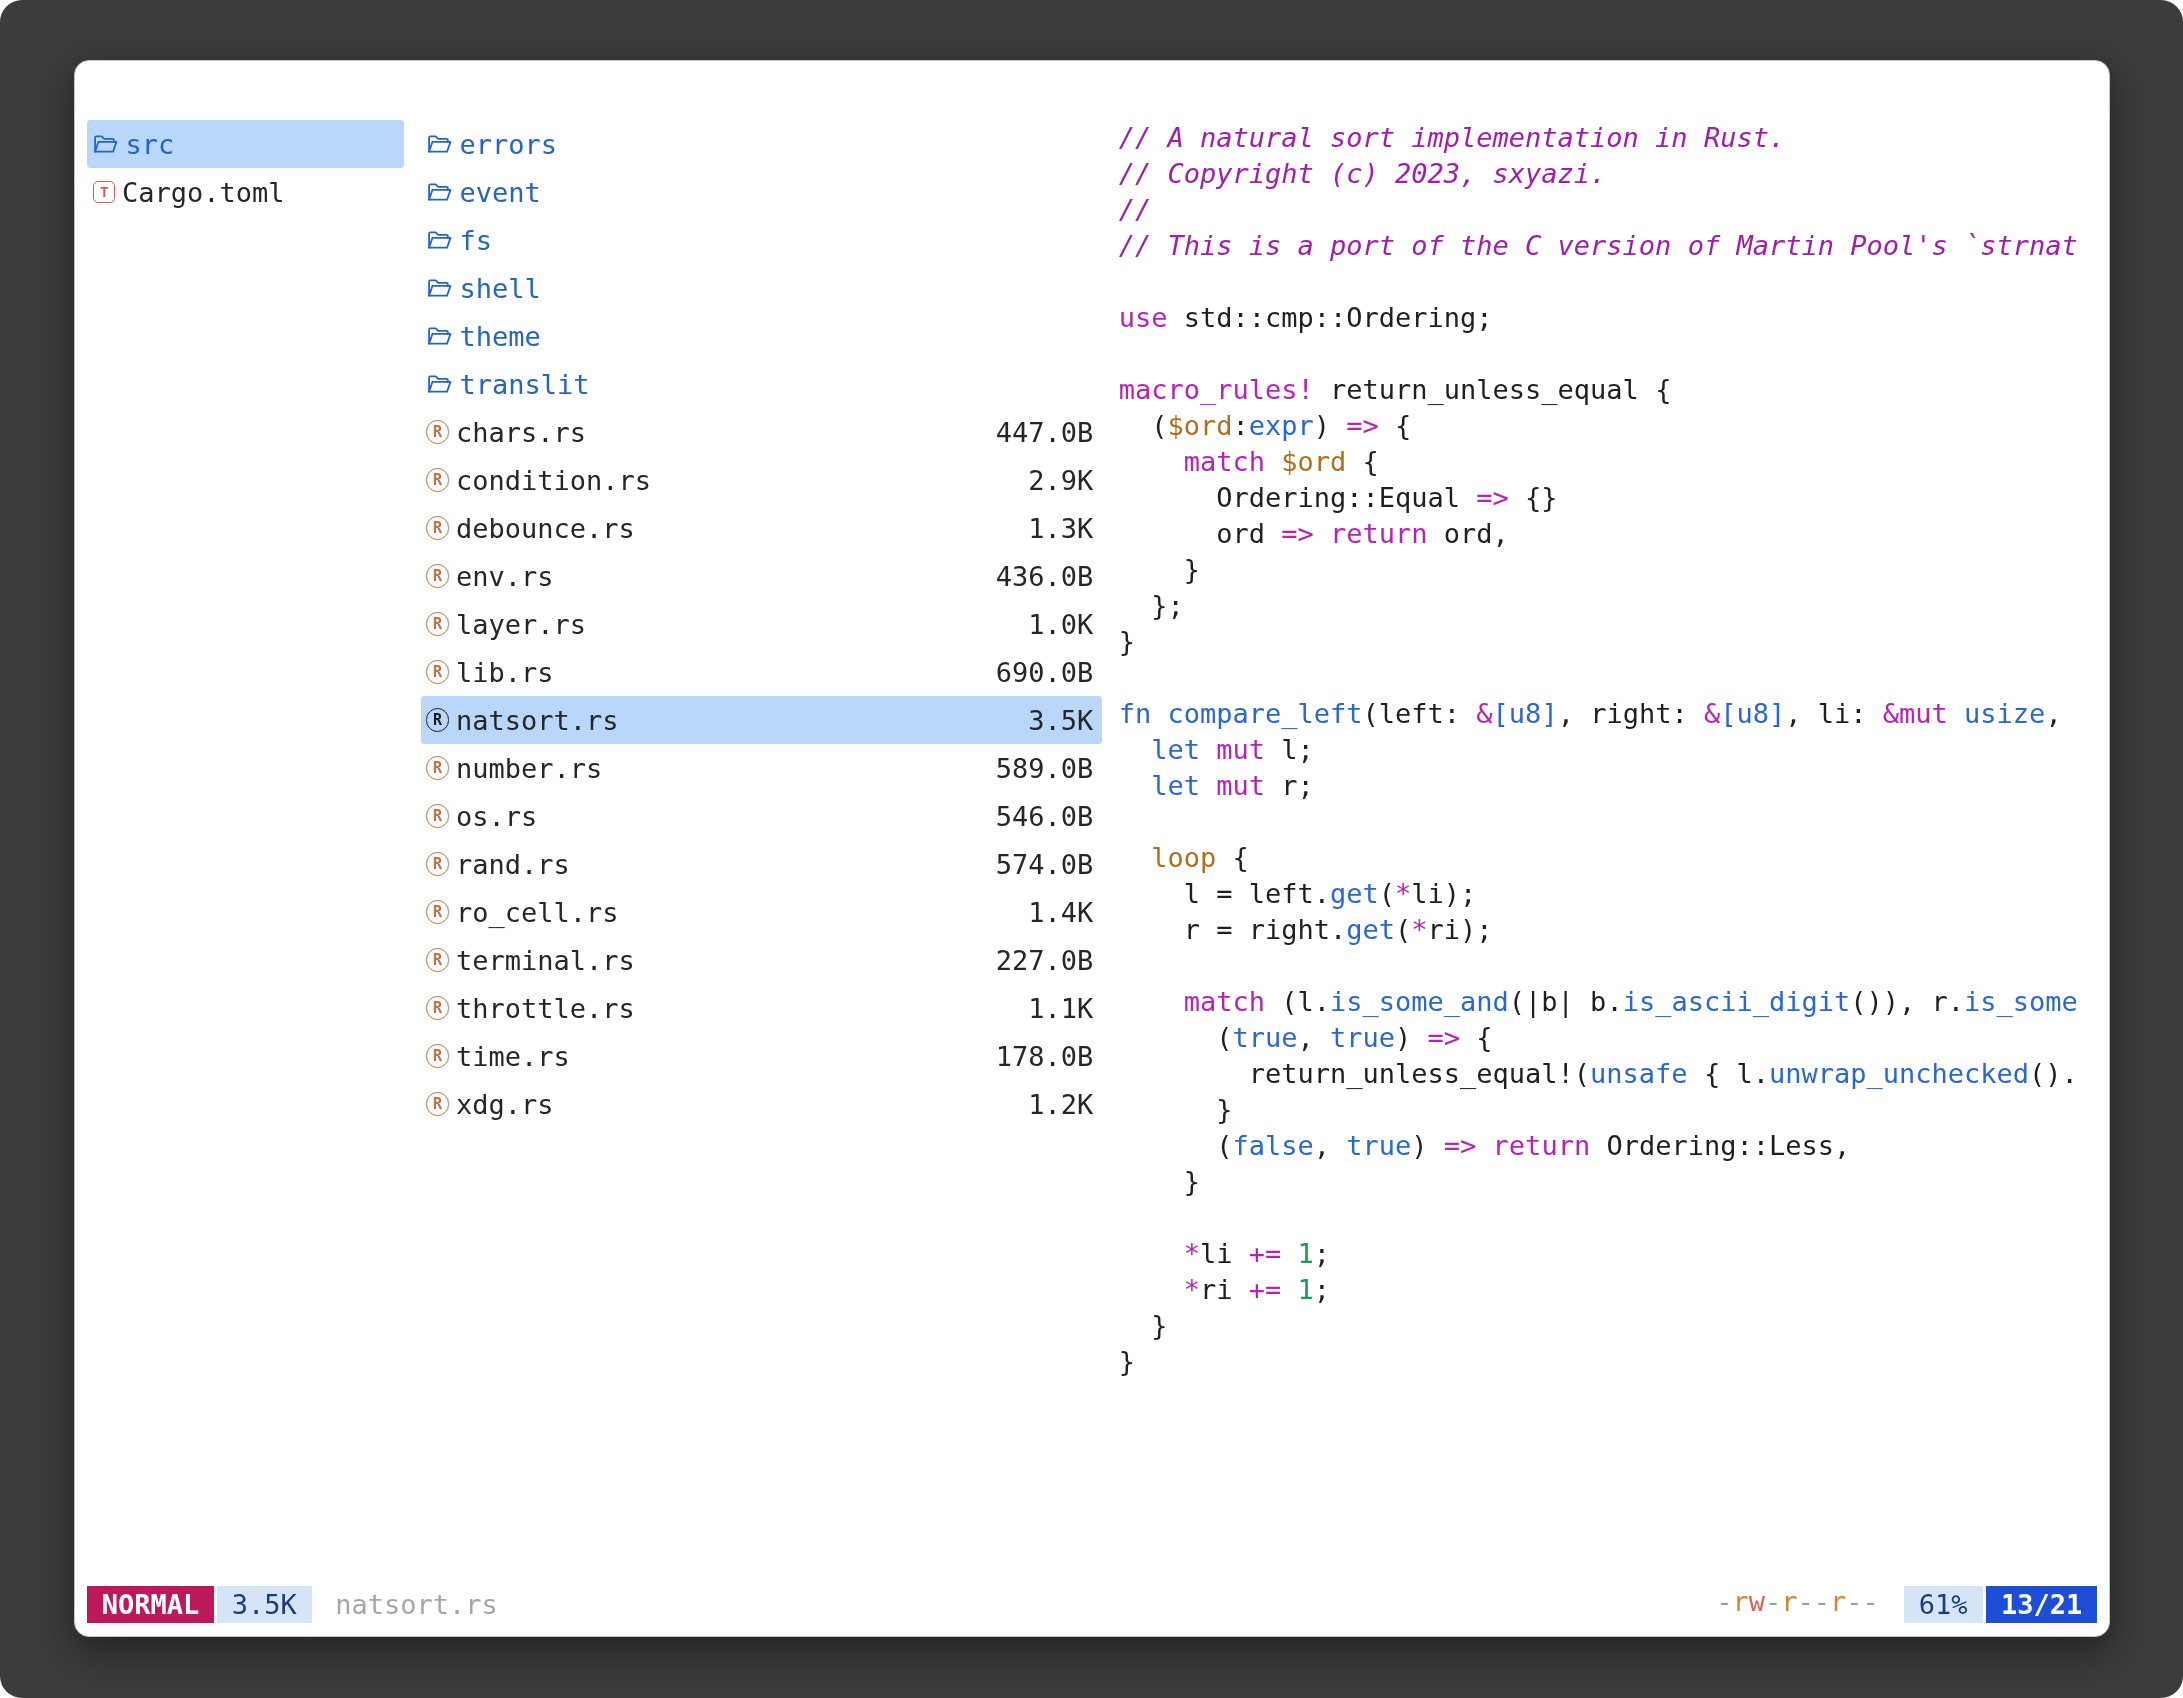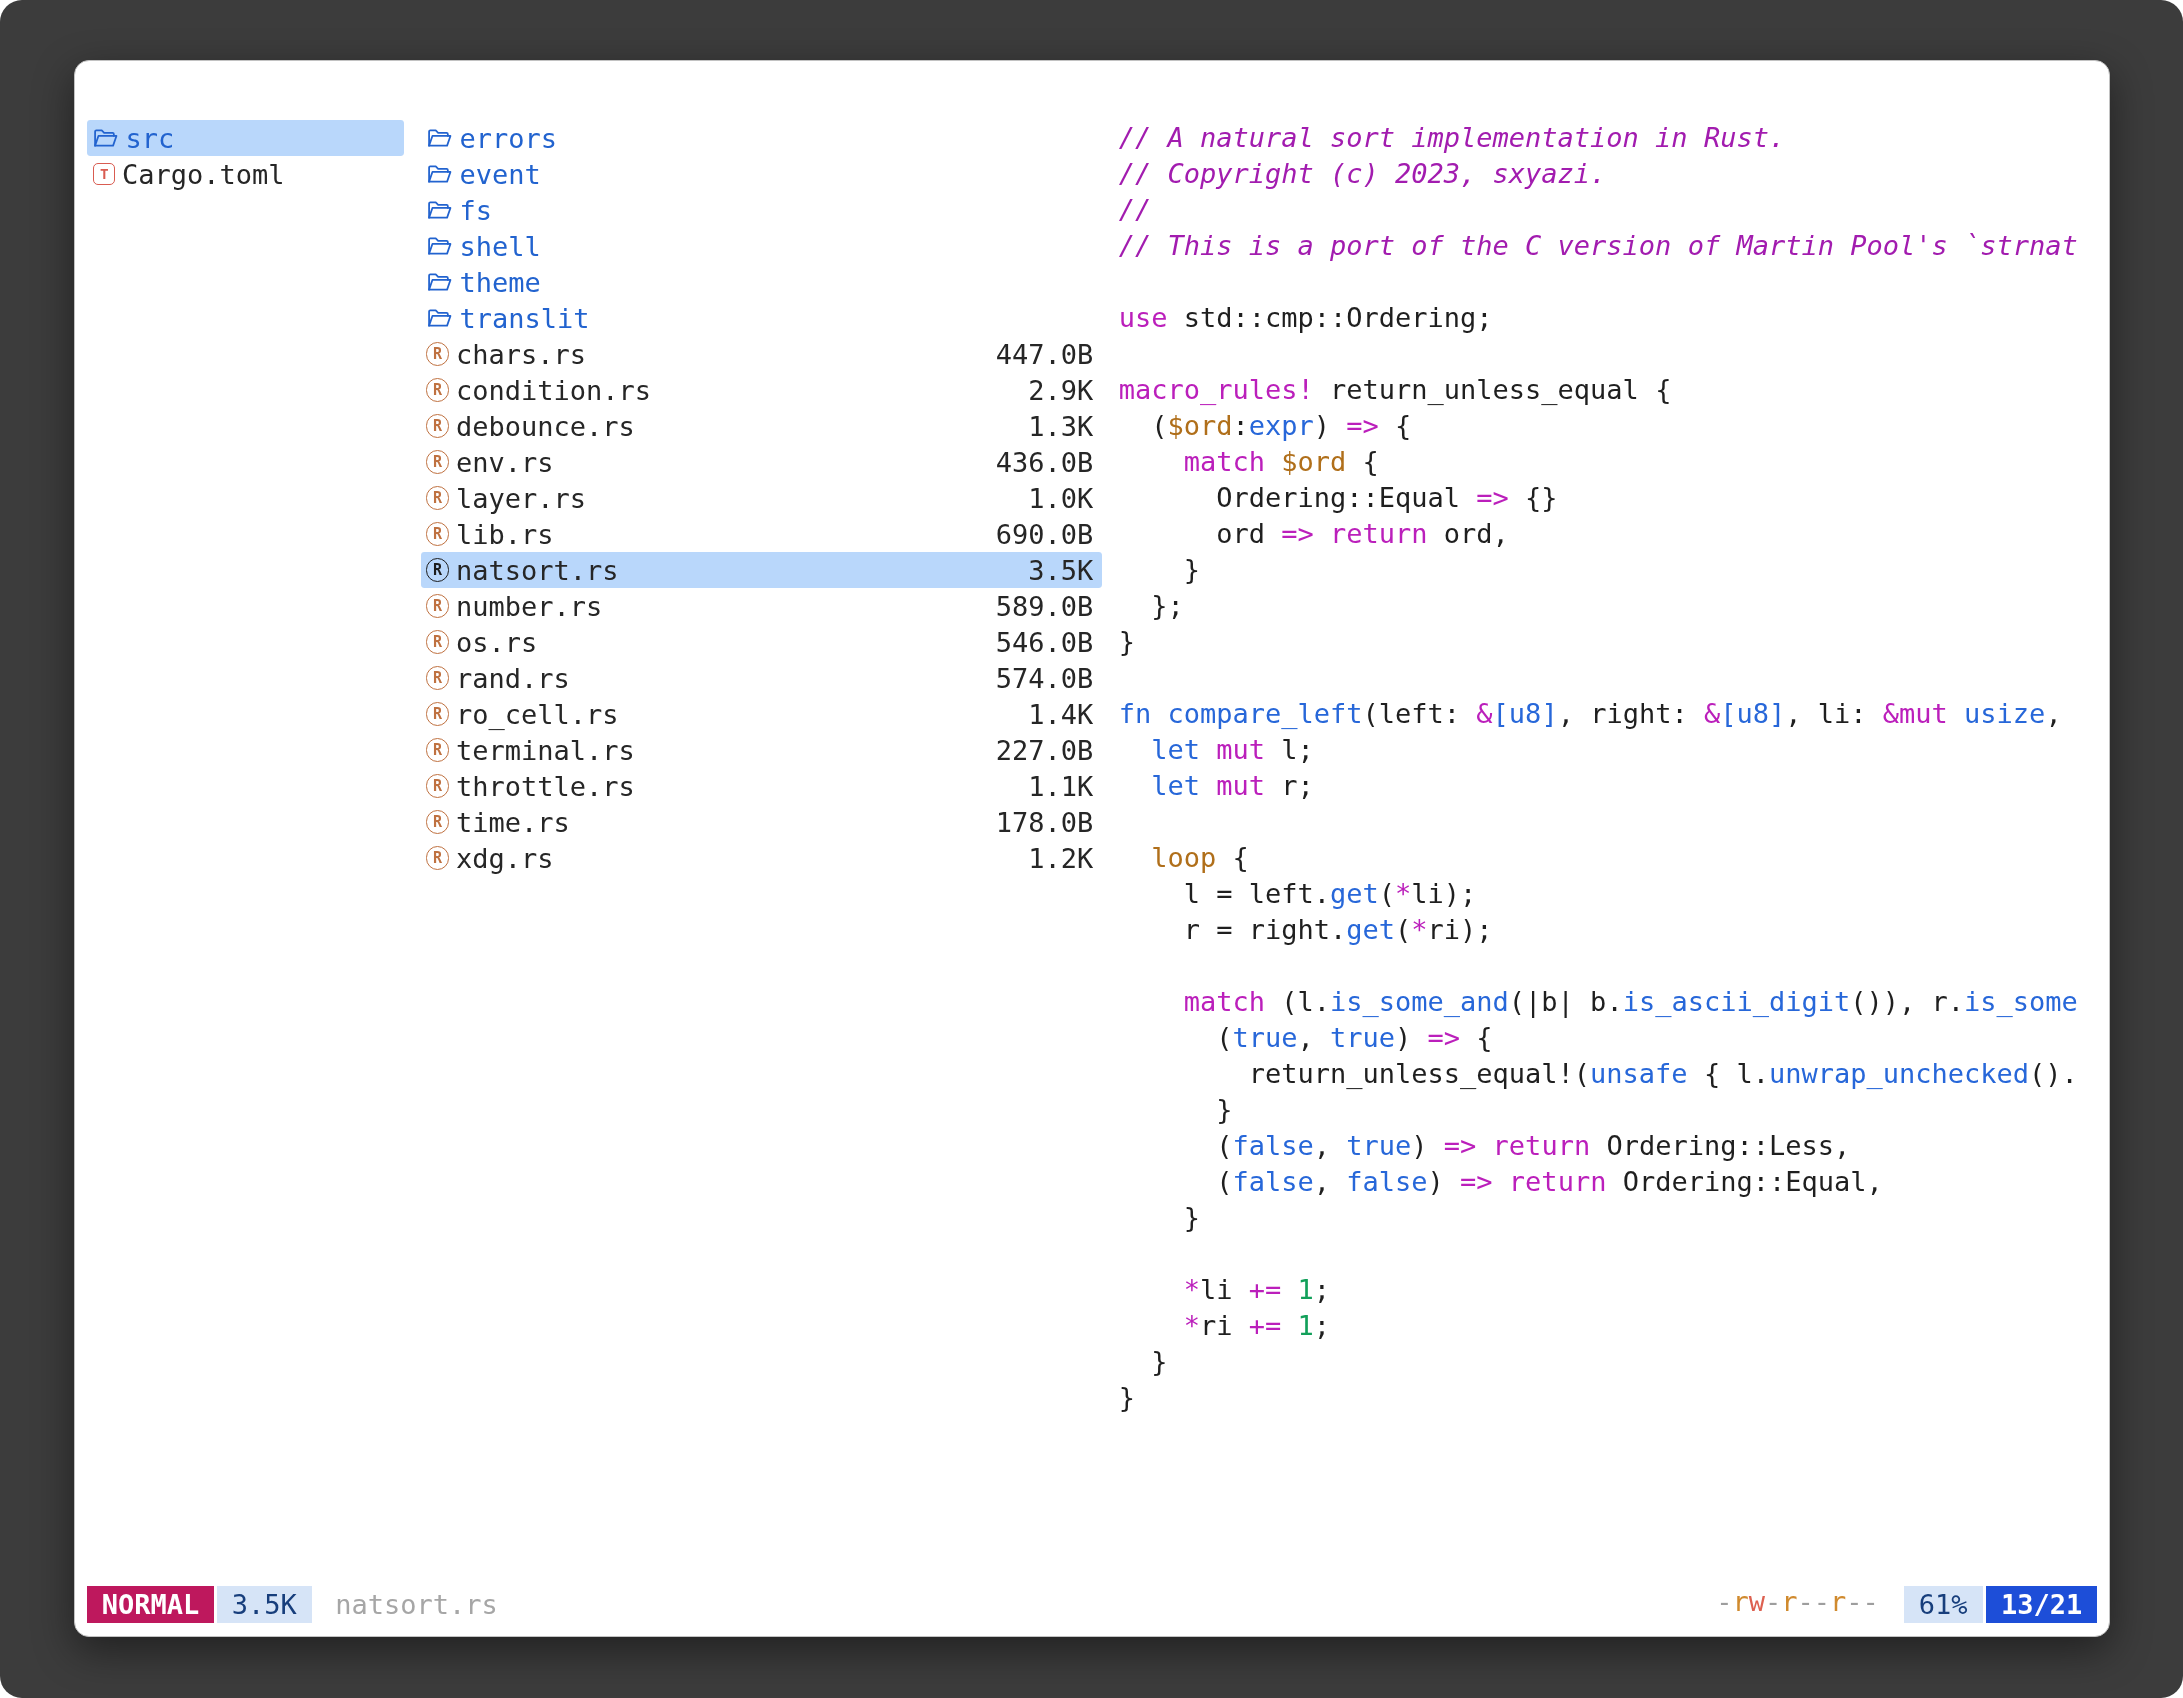--- a/index.html
+++ b/index.html
@@ -29,21 +29,21 @@
     gap: 17px;
   }
   .pane { overflow: hidden; }
   .pane-parent  { width: 317px; flex: 0 0 auto; }
   .pane-current { width: 681px; flex: 0 0 auto; }
   .pane-preview { flex: 1; }
 
   
   .row {
     display: flex; align-items: center;
-    height: 36px;
+    height: 48px;
     padding: 0 8.4px 0 5px;
     border-radius: 3.4px;
     box-sizing: border-box;
     color: #262626;
     cursor: default;
   }
   .row.selected { background: #b9d7fb; }
   .row .name { margin-left: 6.7px; white-space: pre; }
   .row .size { margin-left: auto; white-space: pre; }
   .row.dir .name { color: #2263cf; }
@@ -269,21 +269,20 @@
           <div class="code-line">&nbsp;</div>
           <div class="code-line"><span class="tok-p">  </span><span class="tok-o">loop</span><span class="tok-p"> {</span></div>
           <div class="code-line"><span class="tok-p">    l = left.</span><span class="tok-b">get</span><span class="tok-p">(</span><span class="tok-m">*</span><span class="tok-p">li);</span></div>
           <div class="code-line"><span class="tok-p">    r = right.</span><span class="tok-b">get</span><span class="tok-p">(</span><span class="tok-m">*</span><span class="tok-p">ri);</span></div>
           <div class="code-line">&nbsp;</div>
           <div class="code-line"><span class="tok-p">    </span><span class="tok-m">match</span><span class="tok-p"> (l.</span><span class="tok-b">is_some_and</span><span class="tok-p">(|b| b.</span><span class="tok-b">is_ascii_digit</span><span class="tok-p">()), r.</span><span class="tok-b">is_some</span></div>
           <div class="code-line"><span class="tok-p">      (</span><span class="tok-b">true</span><span class="tok-p">, </span><span class="tok-b">true</span><span class="tok-p">) </span><span class="tok-m">=&gt;</span><span class="tok-p"> {</span></div>
           <div class="code-line"><span class="tok-p">        return_unless_equal!(</span><span class="tok-b">unsafe</span><span class="tok-p"> { l.</span><span class="tok-b">unwrap_unchecked</span><span class="tok-p">().</span></div>
           <div class="code-line"><span class="tok-p">      }</span></div>
           <div class="code-line"><span class="tok-p">      (</span><span class="tok-b">false</span><span class="tok-p">, </span><span class="tok-b">true</span><span class="tok-p">) </span><span class="tok-m">=&gt;</span><span class="tok-p"> </span><span class="tok-m">return</span><span class="tok-p"> Ordering::Less,</span></div>
-          <div class="code-line"><span class="tok-p">      (</span><span class="tok-b">false</span><span class="tok-p">, </span><span class="tok-b">false</span><span class="tok-p">) </span><span class="tok-m">=&gt;</span><span class="tok-p"> </span><span class="tok-m">return</span><span class="tok-p"> Ordering::Equal,</span></div>
           <div class="code-line"><span class="tok-p">    }</span></div>
           <div class="code-line">&nbsp;</div>
           <div class="code-line"><span class="tok-p">    </span><span class="tok-m">*</span><span class="tok-p">li </span><span class="tok-m">+=</span><span class="tok-p"> </span><span class="tok-n">1</span><span class="tok-p">;</span></div>
           <div class="code-line"><span class="tok-p">    </span><span class="tok-m">*</span><span class="tok-p">ri </span><span class="tok-m">+=</span><span class="tok-p"> </span><span class="tok-n">1</span><span class="tok-p">;</span></div>
           <div class="code-line"><span class="tok-p">  }</span></div>
           <div class="code-line"><span class="tok-p">}</span></div>
         </div>
     </div>
     <div class="statusbar">
       <span class="seg seg-mode">NORMAL</span>

